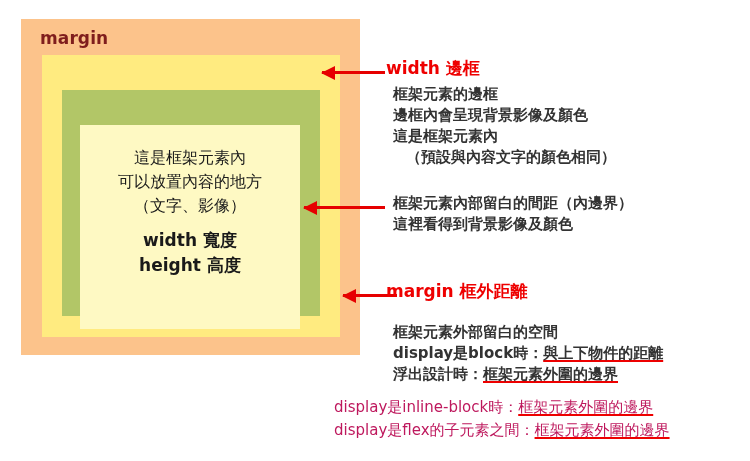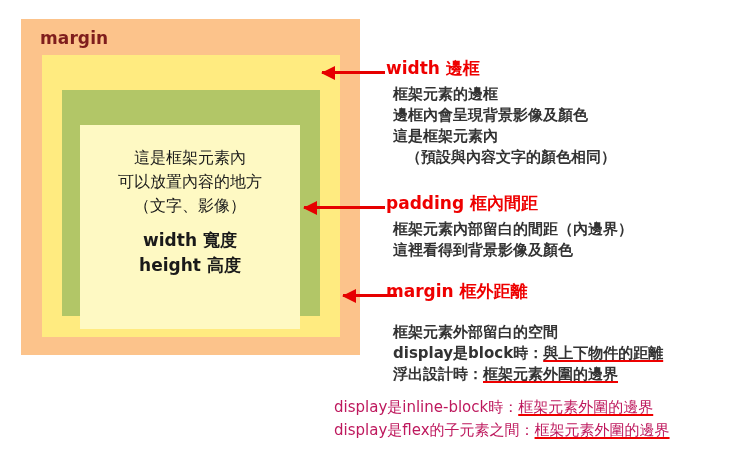--- a/index.html
+++ b/index.html
@@ -187,21 +187,20 @@
   <div class="section-title">width 邊框</div>
   <div class="section-body">
     <div class="line">框架元素的邊框</div>
     <div class="line">邊框內會呈現背景影像及顏色</div>
     <div class="line">這是框架元素內</div>
     <div class="line indent">（預設與內容文字的顏色相同）</div>
   </div>
 </div>
 
 <div id="sec-padding" class="section">
-  <div class="section-title">padding 框內間距</div>
   <div class="section-body">
     <div class="line">框架元素內部留白的間距（內邊界）</div>
     <div class="line">這裡看得到背景影像及顏色</div>
   </div>
 </div>
 
 <div id="sec-margin" class="section">
   <div class="section-title">margin 框外距離</div>
   <div class="section-body">
     <div class="line" style="margin-top:21px">框架元素外部留白的空間</div>

